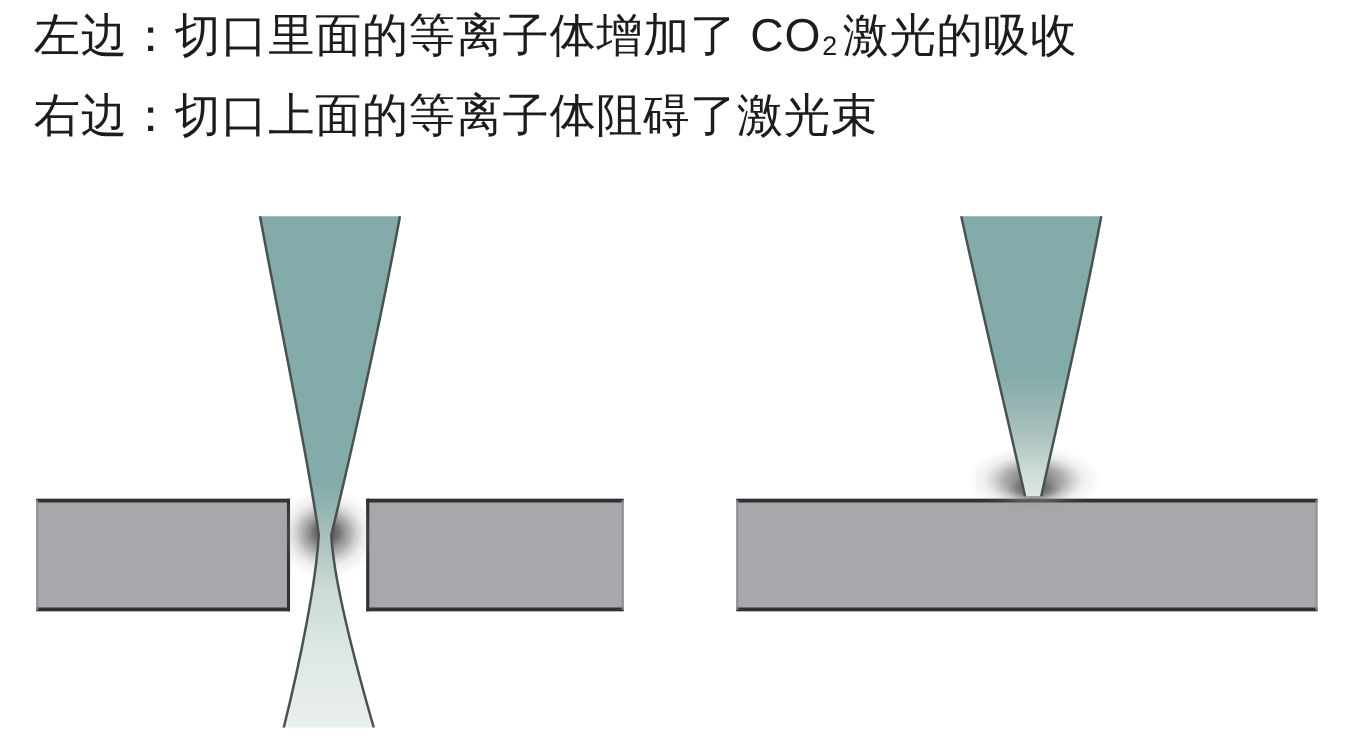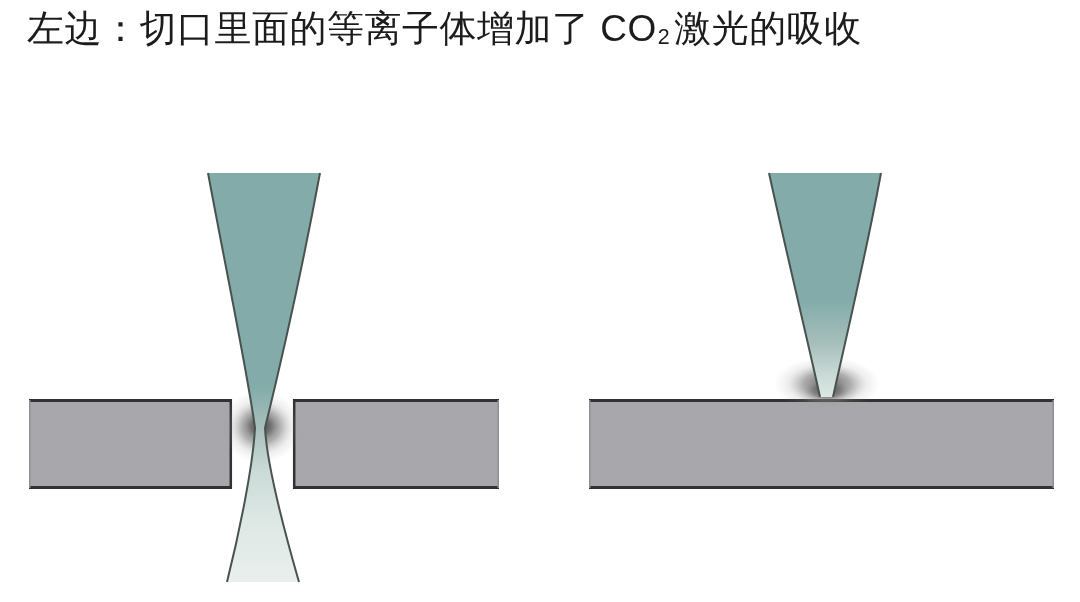--- a/index.html
+++ b/index.html
@@ -34,20 +34,21 @@
     top: 0;
   }
 </style>
 </head>
 <body>
 
 <div class="stage">
 
   <div class="cap cap1"><span>左边：切口里面的等离子体增加了 CO</span><sub>2</sub><span>激光的吸收</span></div>
 
+  <div class="cap cap2">右边：切口上面的等离子体阻碍了激光束</div>
 
   <svg class="diagram-svg" width="1080" height="602" viewBox="0 0 1080 602" xmlns="http://www.w3.org/2000/svg">
     <defs>
       <linearGradient id="beamL" gradientUnits="userSpaceOnUse" x1="0" y1="173" x2="0" y2="582">
         <stop offset="0" stop-color="#82aba9"></stop>
         <stop offset="0.52" stop-color="#82aba9"></stop>
         <stop offset="0.62" stop-color="#a7bfbb"></stop>
         <stop offset="0.73" stop-color="#cbdbd7"></stop>
         <stop offset="0.85" stop-color="#dde8e5"></stop>
         <stop offset="1" stop-color="#e9efed"></stop>

